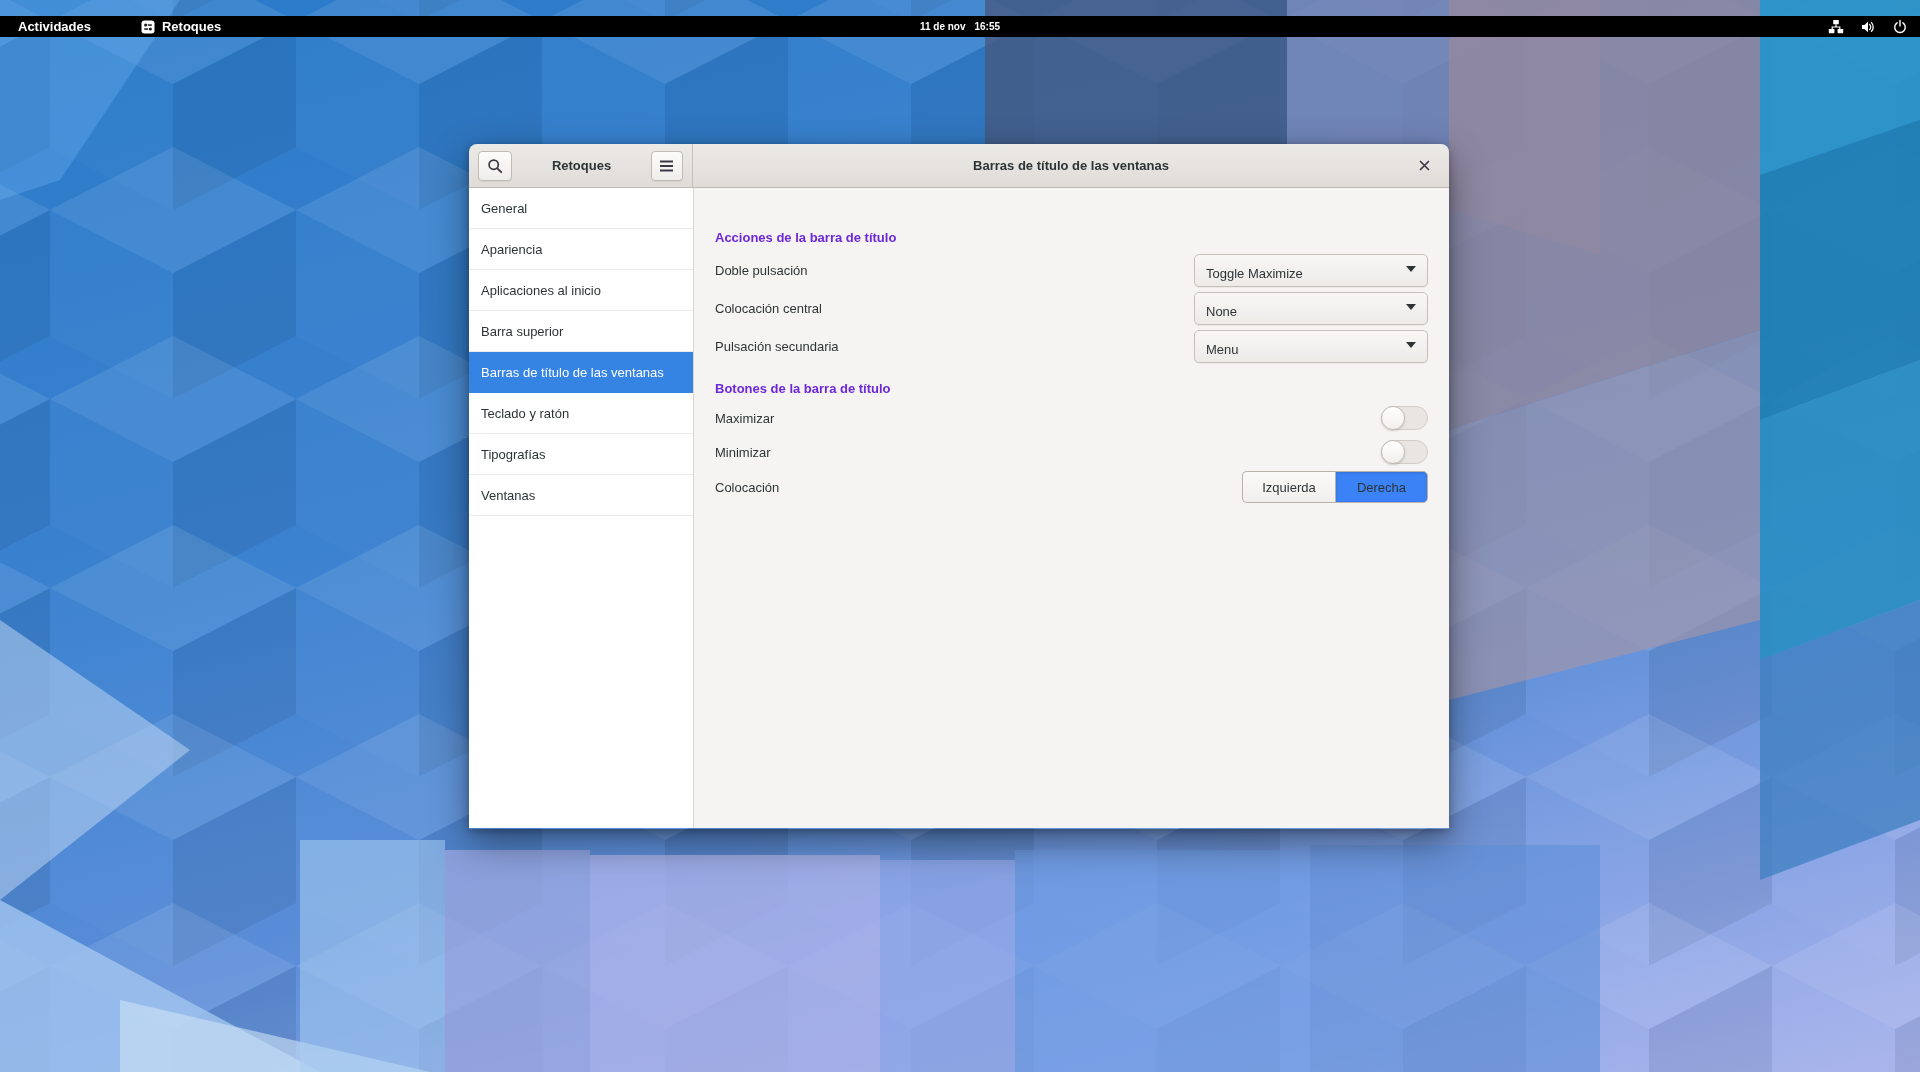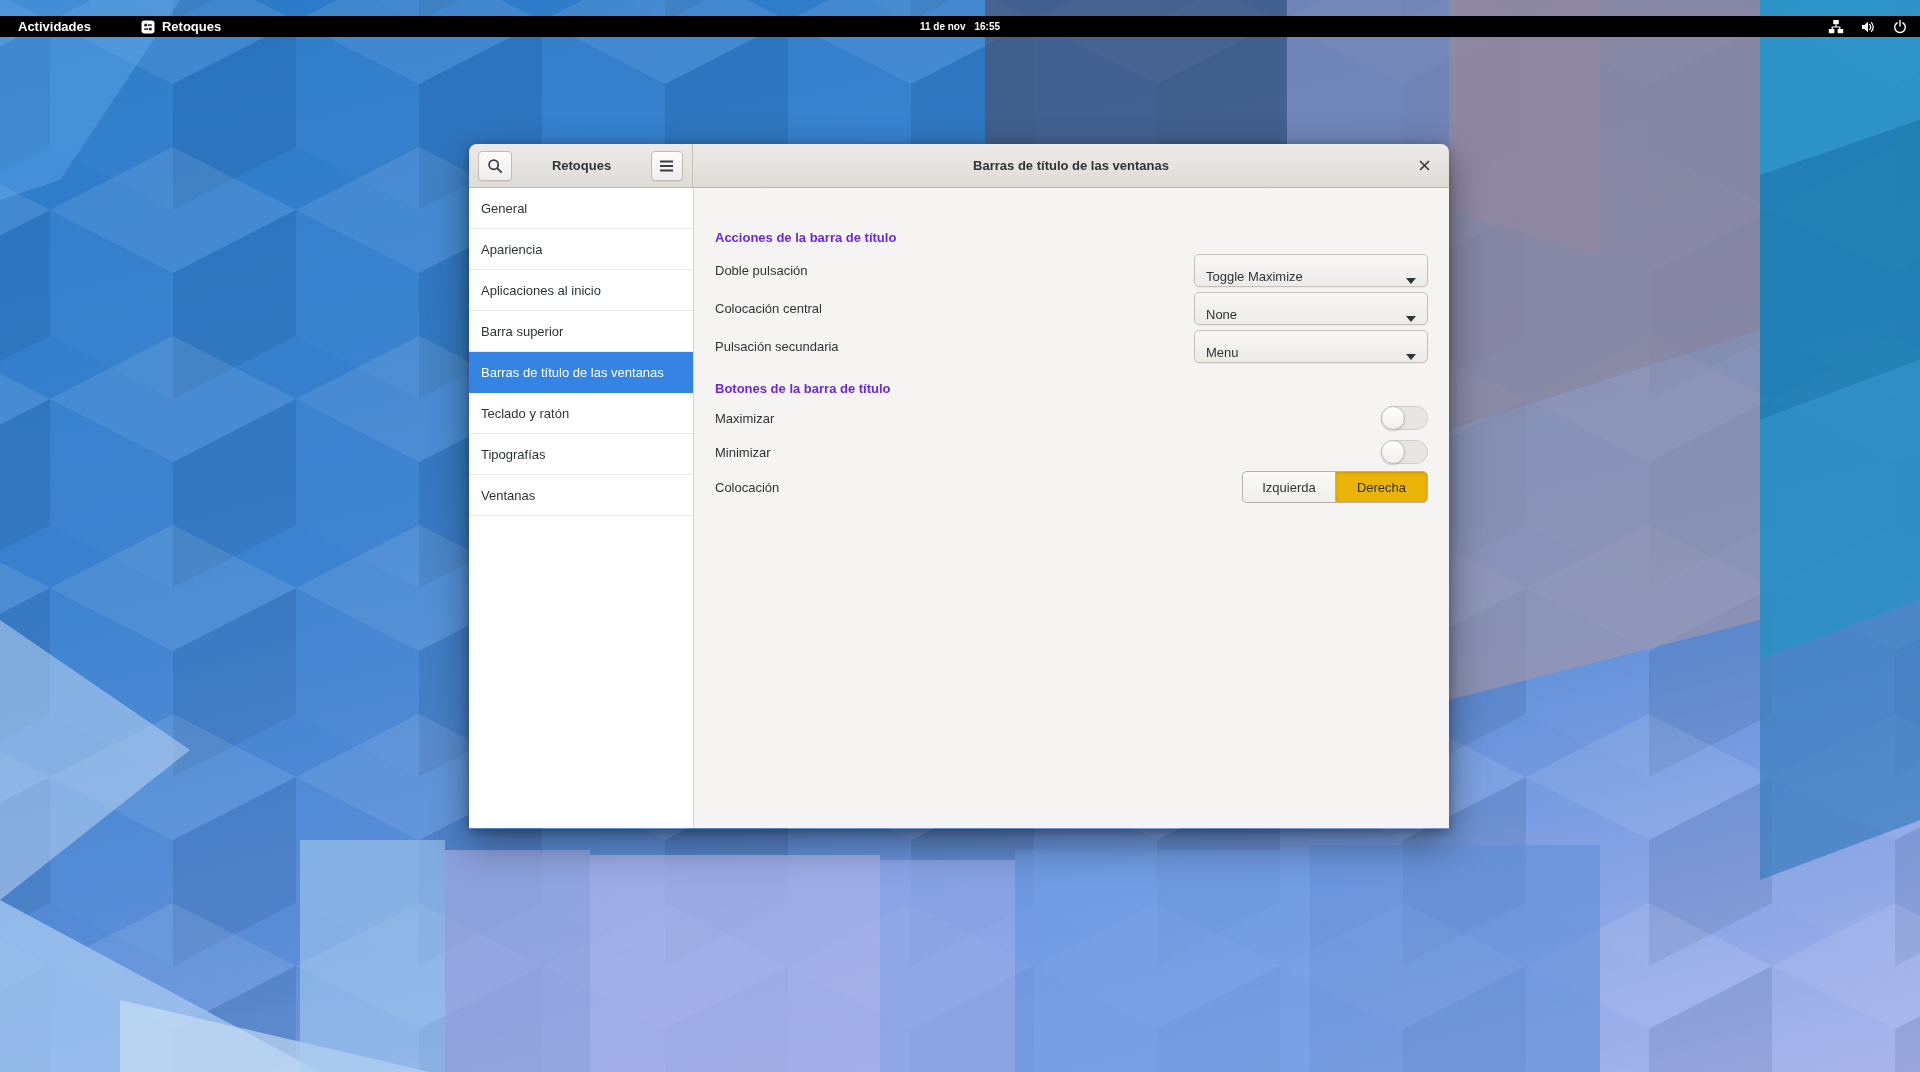--- a/index.html
+++ b/index.html
@@ -54,39 +54,39 @@
   .sec-heading { font-size: 13px; font-weight: 700; color: #6d28d9; height: 16px; line-height: 16px; margin-bottom: 8px; }
   .sec-heading.second { margin-top: 18px; margin-bottom: 6px; }
   .row { display: flex; align-items: center; justify-content: space-between; }
   .row-label { font-size: 13px; color: #2e3436; }
   .row.dd { height: 33px; margin-bottom: 5px; }
   .row.dd3 { margin-bottom: 0; }
   .row.tg { height: 30px; margin-bottom: 4px; }
   .row.sg { height: 32px; margin-top: 0; }
 
   .dropdown { width: 234px; height: 33px; border: 1px solid #c6c0ba; border-radius: 5px;
-    background: linear-gradient(#f8f7f6,#edebe8); display: flex; align-items: flex-end;
-    justify-content: space-between; padding: 2px 11px; cursor: pointer; box-shadow: 0 1px 1px rgba(0,0,0,.05); }
+    background: linear-gradient(#f8f7f6,#edebe8); display: flex; align-items: flex-start;
+    justify-content: space-between; padding: 11px 11px; cursor: pointer; box-shadow: 0 1px 1px rgba(0,0,0,.05); }
   .dropdown .dd-value { font-size: 13px; color: #2e3436; }
   .dd-arrow { width: 0; height: 0; border-left: 5px solid transparent; border-right: 5px solid transparent;
     border-top: 6px solid #2e3436; }
 
   .switch { width: 47px; height: 24px; border-radius: 12px; background: #e8e5e2;
     border: 1px solid #d3cdc7; position: relative; cursor: pointer; }
   .switch .knob { position: absolute; left: -1px; top: -1px; width: 24px; height: 24px; border-radius: 50%;
     background: linear-gradient(#ffffff,#f1efec); border: 1px solid #c3bdb6;
     box-shadow: 0 1px 2px rgba(0,0,0,.18); }
 
   .segmented { display: flex; }
   .seg-btn { min-width: 93px; height: 32px; display: flex; align-items: center; justify-content: center;
     font-size: 13px; color: #2e3436; border: 1px solid #b9b2aa; cursor: pointer;
     background: linear-gradient(#fafaf9,#f1efed); }
   .seg-btn:first-child { border-radius: 5px 0 0 5px; border-right: none; }
   .seg-btn:last-child { border-radius: 0 5px 5px 0; }
-  .seg-btn.active { background: #eab308; box-shadow: inset 0 1px 3px rgba(0,0,0,.14); }
+  .seg-btn.active { background: #3b82f6; box-shadow: inset 0 1px 3px rgba(0,0,0,.14); }
 </style>
 </head>
 <body>
 
 <div class="desktop">
   <svg width="1920" height="1072" viewBox="0 0 1920 1072">
     <defs>
       <pattern id="cubes" x="50" y="-42" width="246" height="189" patternUnits="userSpaceOnUse">
         <g>
           <polygon points="0,-126 123,-189 246,-126 123,-63" fill="rgba(255,255,255,0.09)"></polygon>

